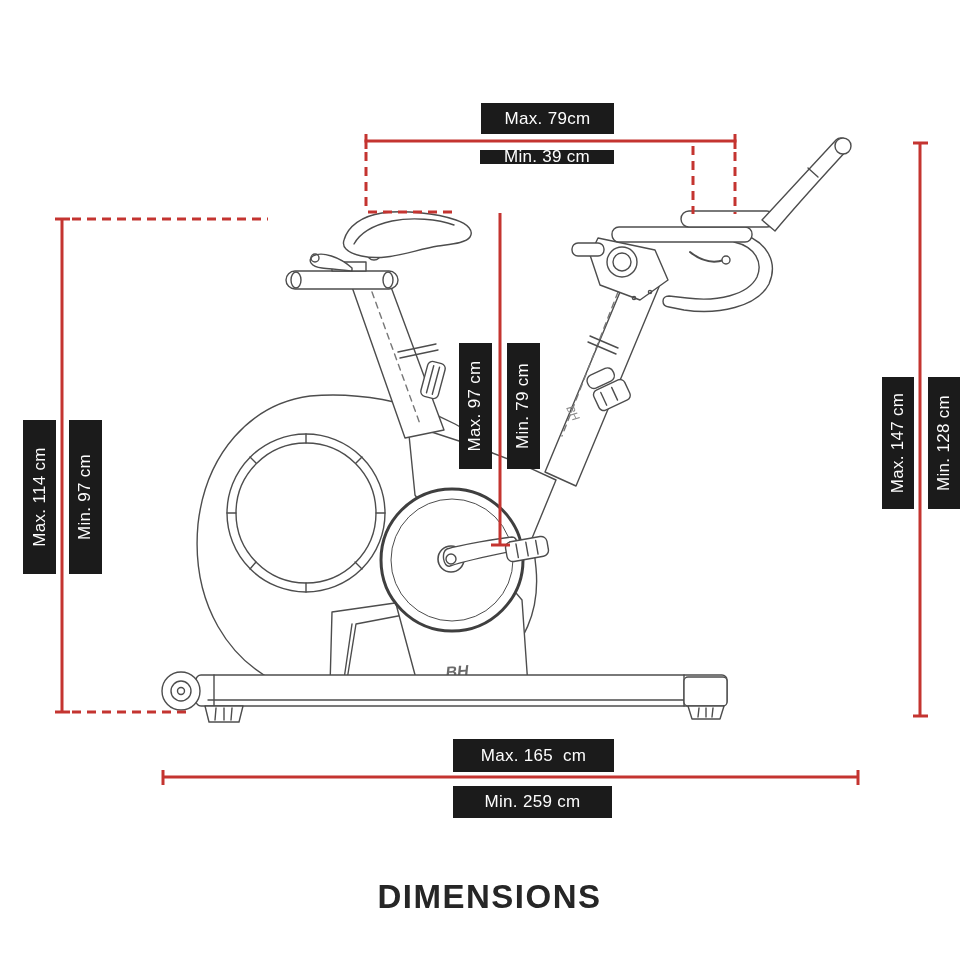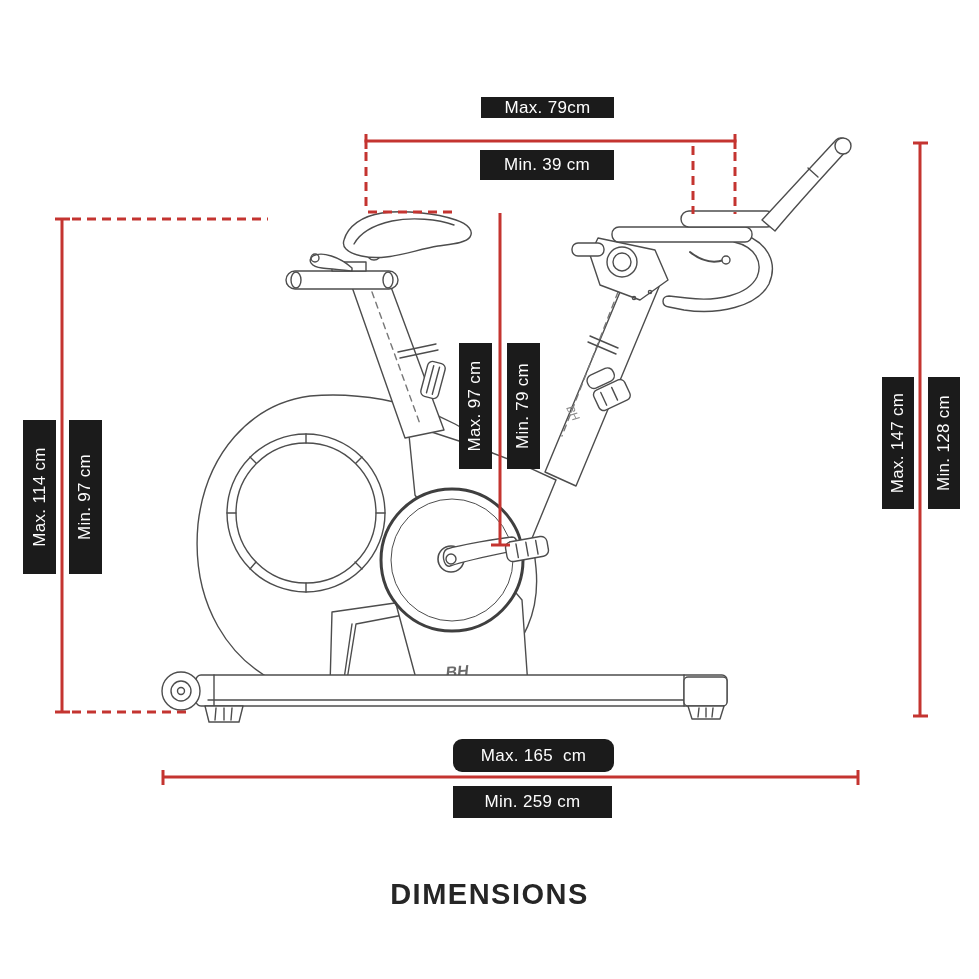--- a/index.html
+++ b/index.html
@@ -10,21 +10,21 @@
   svg{position:absolute;left:0;top:0;}
   .dim-label{
     position:absolute;background:#1b1b1b;color:#fdfdfd;
     display:flex;align-items:center;justify-content:center;
     font-size:17px;letter-spacing:.3px;z-index:5;
   }
   .dim-label span{white-space:pre;}
   .vert span{transform:rotate(-90deg);}
   .page-title{
     position:absolute;left:0;right:0;top:878px;text-align:center;
-    font-size:29px;font-weight:700;color:#262626;letter-spacing:1.5px;z-index:5;
+    font-size:33px;font-weight:700;color:#262626;letter-spacing:1.5px;z-index:5;
   }
 </style>
 </head>
 <body>
 
 <svg width="979" height="979" viewBox="0 0 979 979">
 
   <g stroke="#4d4d4d" stroke-width="1.4" fill="none" stroke-linecap="round" stroke-linejoin="round">
 
     <g>
@@ -224,24 +224,24 @@
     </g>
 
     <g>
       <line x1="163" y1="770" x2="163" y2="785"></line>
       <line x1="163" y1="777" x2="858" y2="777"></line>
       <line x1="858" y1="770" x2="858" y2="785"></line>
     </g>
   </g>
 </svg>
 
-<div class="dim-label" style="left:481px;top:97px;width:133px;height:21px;">
+<div class="dim-label" style="left:481px;top:103px;width:133px;height:31px;">
   <span>Max. 79cm</span>
 </div>
-<div class="dim-label" style="left:480px;top:150px;width:134px;height:30px;">
+<div class="dim-label" style="left:480px;top:150px;width:134px;height:14px;">
   <span>Min. 39 cm</span>
 </div>
 
 <div class="dim-label vert" style="left:459px;top:343px;width:33px;height:126px;">
   <span>Max. 97 cm</span>
 </div>
 <div class="dim-label vert" style="left:507px;top:343px;width:33px;height:126px;">
   <span>Min. 79 cm</span>
 </div>
 
@@ -252,20 +252,20 @@
   <span>Min. 97 cm</span>
 </div>
 
 <div class="dim-label vert" style="left:882px;top:377px;width:32px;height:132px;">
   <span>Max. 147 cm</span>
 </div>
 <div class="dim-label vert" style="left:928px;top:377px;width:32px;height:132px;">
   <span>Min. 128 cm</span>
 </div>
 
-<div class="dim-label" style="left:453px;top:739px;width:161px;height:33px;border-radius:9px;">
+<div class="dim-label" style="left:453px;top:739px;width:161px;height:33px;">
   <span>Max. 165  cm</span>
 </div>
 <div class="dim-label" style="left:453px;top:786px;width:159px;height:32px;">
   <span>Min. 259 cm</span>
 </div>
 
 <div class="page-title">DIMENSIONS</div>
 
 </body></html>

